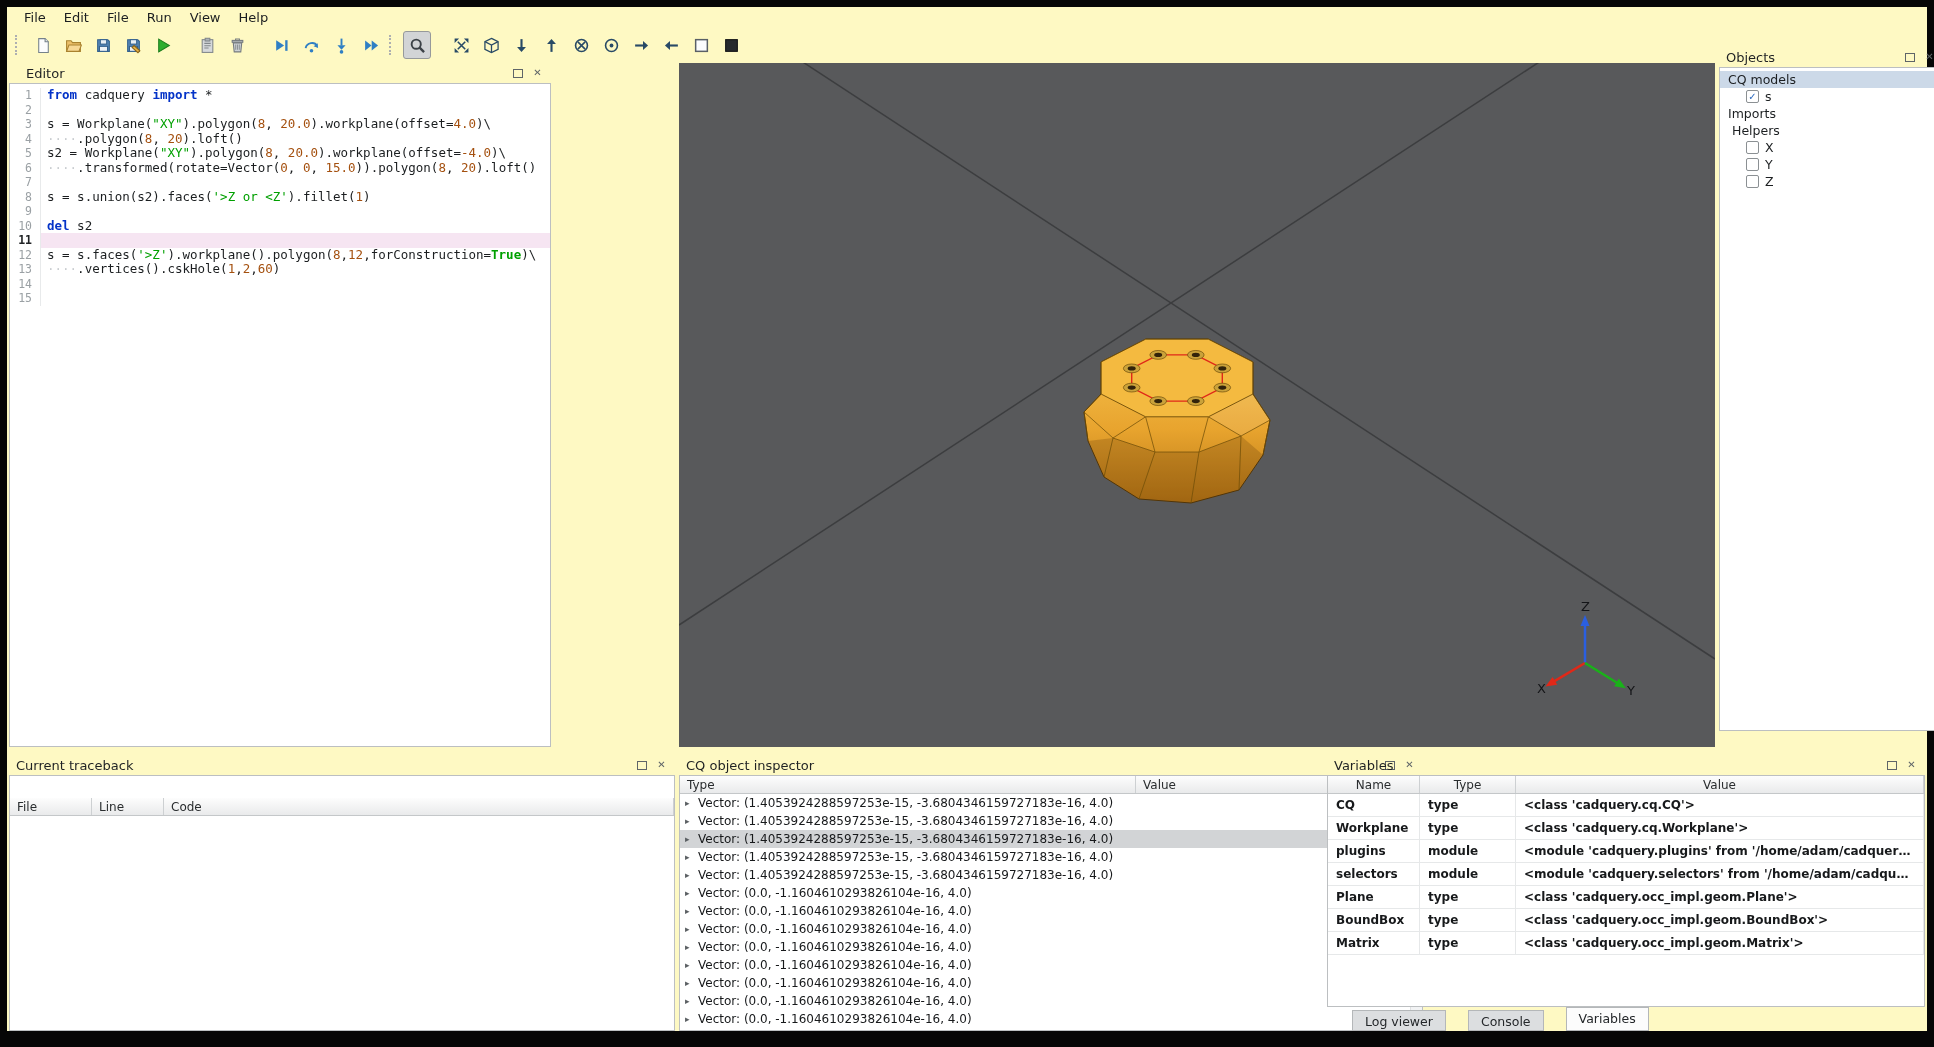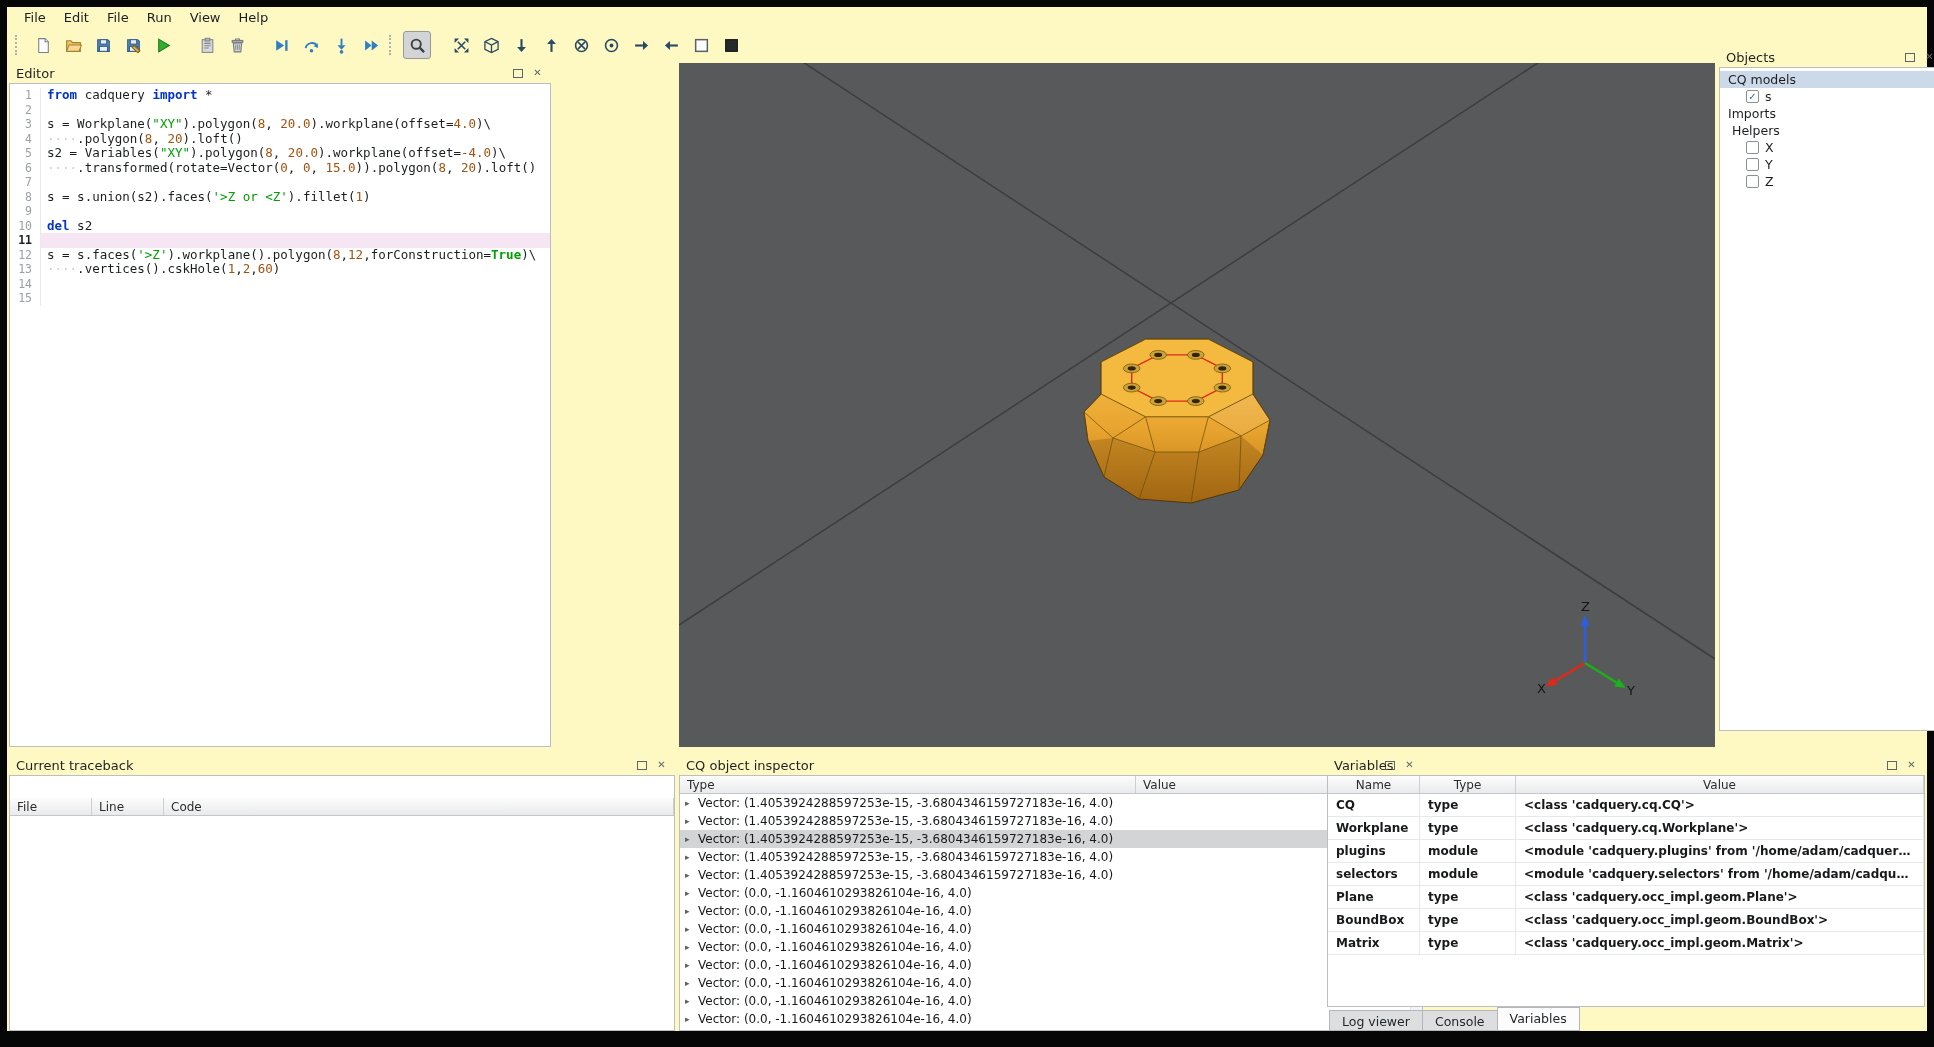--- a/index.html
+++ b/index.html
@@ -19,21 +19,21 @@
   .tb-ic { display:flex; } .tb-ic svg { display:block; }
 
   
   .panel { position:absolute; }
   .panel-title { height:20px; display:flex; align-items:center; padding:0 7px; font-size:13px; color:#1f2224; }
   .title-btns { margin-left:auto; display:flex; align-items:center; gap:7px; }
   .tbtn { width:13px; height:13px; display:flex; align-items:center; justify-content:center; color:#5f6568; font-size:10px; line-height:10px; }
   .tbtn.float::before { content:""; width:8px; height:7px; border:1.5px solid #5f6568; display:block; }
   .panel-body { position:absolute; left:0; right:0; top:20px; bottom:0; background:#fff; border:1px solid #bcbfc1; overflow:hidden; }
 
-  .editor-panel    { left:2px;    top:56px;  width:542px;  height:684px; }
+  .editor-panel    { left:2px;    top:56px;  width:542px;  height:684px;padding-left:10px; }
   .viewport        { position:absolute; left:672px; top:56px; width:1036px; height:684px; background:#58595b; }
   .objects-panel   { left:1712px; top:40px;  width:224px;  height:684px; }
   .traceback-panel { left:2px;    top:748px; width:666px;  height:276px; }
   .inspector-panel { left:672px;  top:748px; width:744px;  height:276px; }
   .variables-panel { left:1320px; top:748px; width:598px;  height:276px; }
 
   
   .editor-body { font-family:"DejaVu Sans Mono", "Liberation Mono", monospace; font-size:12.5px; padding-top:4px; }
   .code-row { display:flex; height:14.5px; line-height:14.5px; white-space:pre; }
   .ln { width:31px; flex:none; text-align:right; padding-right:8px; color:#9aa0a4; font-size:11.5px; border-right:1px solid #e8eaeb; }
@@ -65,21 +65,21 @@
   .tri { color:#5a5f62; font-size:9px; width:13px; flex:none; }
   .vscroll { position:absolute; top:18px; right:0; bottom:0; width:12px; background:#f2f3f4; border-left:1px solid #dfe1e2; }
   .vthumb { position:absolute; top:2px; left:2px; width:8px; height:118px; background:#bfc3c5; border-radius:4px; }
 
   .variables-table { position:absolute; left:0; right:0; top:20px; height:232px; background:#fff; border:1px solid #bcbfc1; overflow:hidden; }
   .var-row { display:flex; height:23px; font-size:12px; color:#17191b; border-bottom:1px solid #e6e8e9; }
   .var-cell { padding:4px 8px; border-right:1px solid #e6e8e9; overflow:hidden; white-space:nowrap; text-overflow:ellipsis;font-weight:bold; }
   .vc0 { width:92px; flex:none; } .vc1 { width:96px; flex:none; } .vc2 { flex:1; }
 
   .tabstrip { position:absolute; left:2px; right:0; top:252px; height:24px; display:flex; align-items:flex-end; }
-  .dock-tab { padding:3px 12px 4px; font-size:12.5px; color:#24272a; background:#dcdee0; border:1px solid #b4b7b9; margin-right:-1px; height:21px; white-space:nowrap; }
+  .dock-tab { padding:3px 12px 4px; font-size:12.5px; color:#24272a; background:#dcdee0; border:1px solid #b4b7b9; margin-right:-1px; height:21px; white-space:nowrap;margin-left:23px; }
   .dock-tab.active { background:#fcfcfc; height:24px; border-top:1px solid #b4b7b9; font-weight:normal; }
 </style>
 </head>
 <body>
 
 <div id="frame">
   <div id="window">
 
     <div class="menubar">
         <div class="menu-item">File</div>
@@ -291,21 +291,21 @@
         <span class="title-btns">
           <span class="tbtn float"></span>
           <span class="tbtn">✕</span>
         </span>
       </div>
       <div class="panel-body editor-body">
           <div class="code-row"><span class="ln">1</span><span class="code"><span class="tk-kw">from</span><span class="tk-pl"> cadquery </span><span class="tk-kw">import</span><span class="tk-pl"> *</span></span></div>
           <div class="code-row"><span class="ln">2</span><span class="code"></span></div>
           <div class="code-row"><span class="ln">3</span><span class="code"><span class="tk-pl">s = Workplane(</span><span class="tk-str">"XY"</span><span class="tk-pl">).polygon(</span><span class="tk-num">8</span><span class="tk-pl">, </span><span class="tk-num">20.0</span><span class="tk-pl">).workplane(offset=</span><span class="tk-num">4.0</span><span class="tk-pl">)\</span></span></div>
           <div class="code-row"><span class="ln">4</span><span class="code"><span class="tk-ws">····</span><span class="tk-pl">.polygon(</span><span class="tk-num">8</span><span class="tk-pl">, </span><span class="tk-num">20</span><span class="tk-pl">).loft()</span></span></div>
-          <div class="code-row"><span class="ln">5</span><span class="code"><span class="tk-pl">s2 = Variables(</span><span class="tk-str">"XY"</span><span class="tk-pl">).polygon(</span><span class="tk-num">8</span><span class="tk-pl">, </span><span class="tk-num">20.0</span><span class="tk-pl">).workplane(offset=</span><span class="tk-num">-4.0</span><span class="tk-pl">)\</span></span></div>
+          <div class="code-row"><span class="ln">5</span><span class="code"><span class="tk-pl">s2 = Workplane(</span><span class="tk-str">"XY"</span><span class="tk-pl">).polygon(</span><span class="tk-num">8</span><span class="tk-pl">, </span><span class="tk-num">20.0</span><span class="tk-pl">).workplane(offset=</span><span class="tk-num">-4.0</span><span class="tk-pl">)\</span></span></div>
           <div class="code-row"><span class="ln">6</span><span class="code"><span class="tk-ws">····</span><span class="tk-pl">.transformed(rotate=Vector(</span><span class="tk-num">0</span><span class="tk-pl">, </span><span class="tk-num">0</span><span class="tk-pl">, </span><span class="tk-num">15.0</span><span class="tk-pl">)).polygon(</span><span class="tk-num">8</span><span class="tk-pl">, </span><span class="tk-num">20</span><span class="tk-pl">).loft()</span></span></div>
           <div class="code-row"><span class="ln">7</span><span class="code"></span></div>
           <div class="code-row"><span class="ln">8</span><span class="code"><span class="tk-pl">s = s.union(s2).faces(</span><span class="tk-str">'&gt;Z or &lt;Z'</span><span class="tk-pl">).fillet(</span><span class="tk-num">1</span><span class="tk-pl">)</span></span></div>
           <div class="code-row"><span class="ln">9</span><span class="code"></span></div>
           <div class="code-row"><span class="ln">10</span><span class="code"><span class="tk-kw">del</span><span class="tk-pl"> s2</span></span></div>
           <div class="code-row current"><span class="ln">11</span><span class="code"></span></div>
           <div class="code-row"><span class="ln">12</span><span class="code"><span class="tk-pl">s = s.faces(</span><span class="tk-str">'&gt;Z'</span><span class="tk-pl">).workplane().polygon(</span><span class="tk-num">8</span><span class="tk-pl">,</span><span class="tk-num">12</span><span class="tk-pl">,forConstruction=</span><span class="tk-bool">True</span><span class="tk-pl">)\</span></span></div>
           <div class="code-row"><span class="ln">13</span><span class="code"><span class="tk-ws">····</span><span class="tk-pl">.vertices().cskHole(</span><span class="tk-num">1</span><span class="tk-pl">,</span><span class="tk-num">2</span><span class="tk-pl">,</span><span class="tk-num">60</span><span class="tk-pl">)</span></span></div>
           <div class="code-row"><span class="ln">14</span><span class="code"></span></div>
           <div class="code-row"><span class="ln">15</span><span class="code"></span></div>

